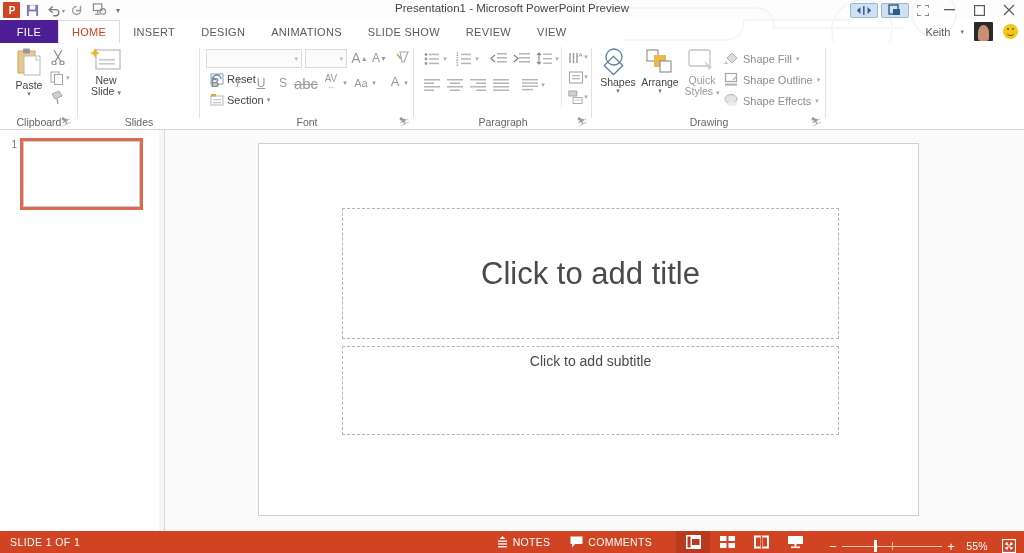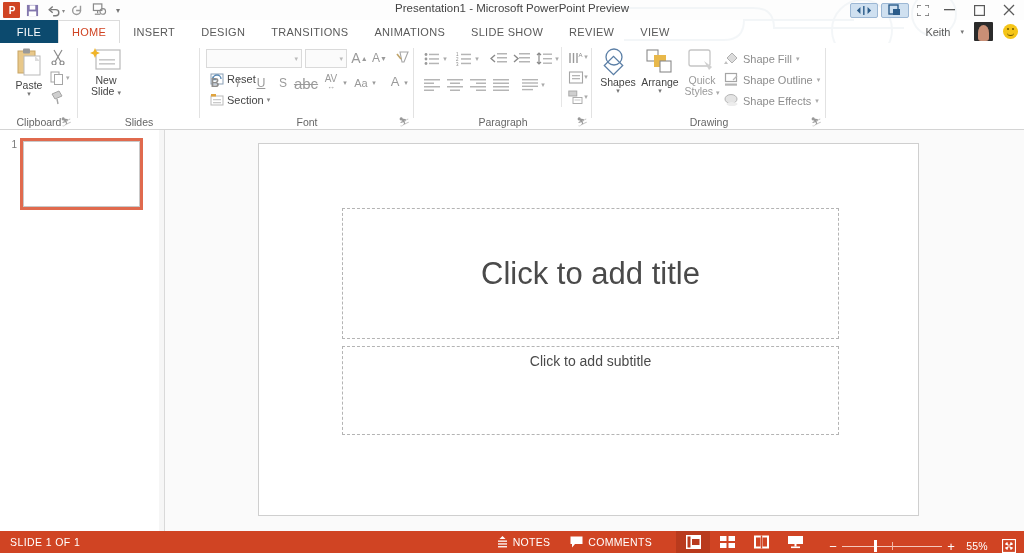--- a/index.html
+++ b/index.html
@@ -54,21 +54,21 @@
     justify-content: center; color: #5a5a5a; font-size: 12px;
   }
   .wbtn.close { font-size: 14px; }
 
   
   .tabstrip {
     position: absolute; left: 0; top: 20px; width: 1024px; height: 23px;
     background: transparent; display: flex; align-items: stretch; z-index: 4;
   }
   .tab-file {
-    width: 58px; background: #0c4a6e; color: #fff; font-size: 11px;
+    width: 58px; background: #4c1d95; color: #fff; font-size: 11px;
     display: flex; align-items: center; justify-content: center;
     letter-spacing: .3px;
   }
   .tab {
     padding: 0 13px; display: flex; align-items: center;
     font-size: 11px; color: #5a5a5a; letter-spacing: .3px;
   }
   .tab.active {
     background: #fff; color: #d04423;
     border-top: 1px solid #dcdcdc; border-left: 1px solid #dcdcdc;
@@ -347,21 +347,20 @@
         </svg>
       </div>
     </div>
   </div>
 
   <div class="tabstrip">
     <div class="tab-file">FILE</div>
     <div class="tab active">HOME</div>
     <div class="tab">INSERT</div>
     <div class="tab">DESIGN</div>
-    <div class="tab">TRANSITIONS</div>
     <div class="tab">ANIMATIONS</div>
     <div class="tab">SLIDE SHOW</div>
     <div class="tab">REVIEW</div>
     <div class="tab">VIEW</div>
 
     <div class="acct">
       <span>Keith</span>
       <span class="acct-caret">▾</span>
       <div class="avatar"></div>
       <div class="smiley"></div>

